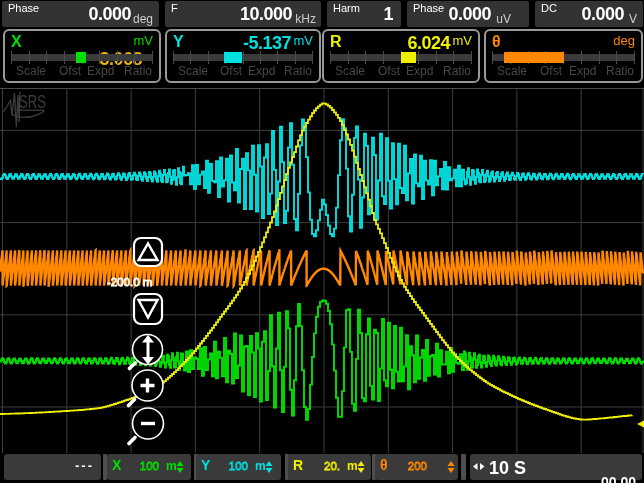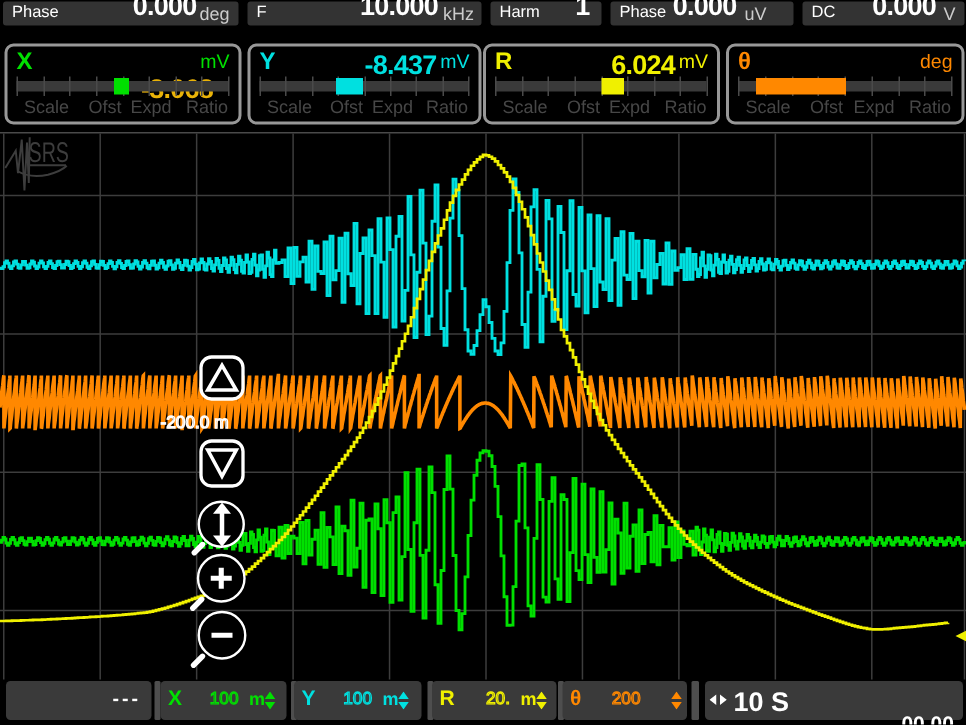--- a/index.html
+++ b/index.html
@@ -1,16 +1,16 @@
 <!DOCTYPE html>
 <html><head><meta charset="utf-8"><style>
 *{margin:0;padding:0;box-sizing:border-box;}
 html,body{width:644px;height:483px;background:#000;overflow:hidden;}
 body{position:relative;font-family:"Liberation Sans",sans-serif;}
-.tp{position:absolute;top:1px;height:16px;background:#333;border-radius:2px;}
+.tp{position:absolute;top:1px;height:26px;background:#333;border-radius:2px;}
 .tlab{position:absolute;left:6px;top:1px;font-size:11px;color:#fff;}
 .tval{position:absolute;bottom:2px;font-size:18px;font-weight:bold;color:#fff;letter-spacing:-0.5px;margin-left:48px;}
 .tun{position:absolute;bottom:1px;font-size:12px;color:#ccc;}
 .cp{position:absolute;top:29px;height:54px;background:#000;border:2px solid #989898;border-radius:6px;}
 .clab{position:absolute;left:6px;top:2px;font-size:16px;font-weight:bold;}
 .cval{position:absolute;top:2px;font-size:18px;font-weight:bold;letter-spacing:-0.5px;}
 .cun{position:absolute;right:6px;top:2px;font-size:13px;}
 .cbar{position:absolute;top:23px;height:7px;background:#3a3a3a;}
 .cbar i{position:absolute;top:-3px;width:1px;height:13px;background:#4a4a4a;}
 .cbar b{position:absolute;top:-2px;height:11px;}
@@ -64,21 +64,21 @@
     </div>
     <div class="crow">
       <span style="left:11px;">Scale</span>
       <span style="left:54px;">Ofst</span>
       <span style="left:82px;">Expd</span>
       <span style="right:7px;">Ratio</span>
     </div>
   </div>
 <div class="cp" style="left:165px;width:156px;">
     <span class="clab" style="color:#00e0e0;">Y</span>
-    <span class="cval" style="color:#00e0e0;right:28px;">-8.437</span>
+    <span class="cval" style="color:#00e0e0;right:28px;">-5.137</span>
     <span class="cun" style="color:#00e0e0;">mV</span>
     <div class="cbar" style="left:6px;width:139px;">
       <i style="left:0.0px;"></i>
       <i style="left:17.4px;"></i>
       <i style="left:34.8px;"></i>
       <i style="left:52.1px;"></i>
       <i style="left:69.5px;"></i>
       <i style="left:86.9px;"></i>
       <i style="left:104.2px;"></i>
       <i style="left:121.6px;"></i>

